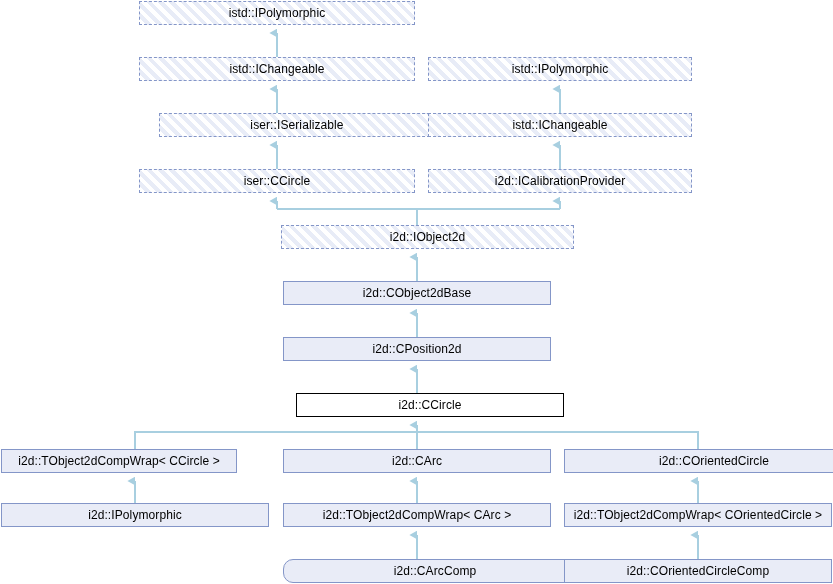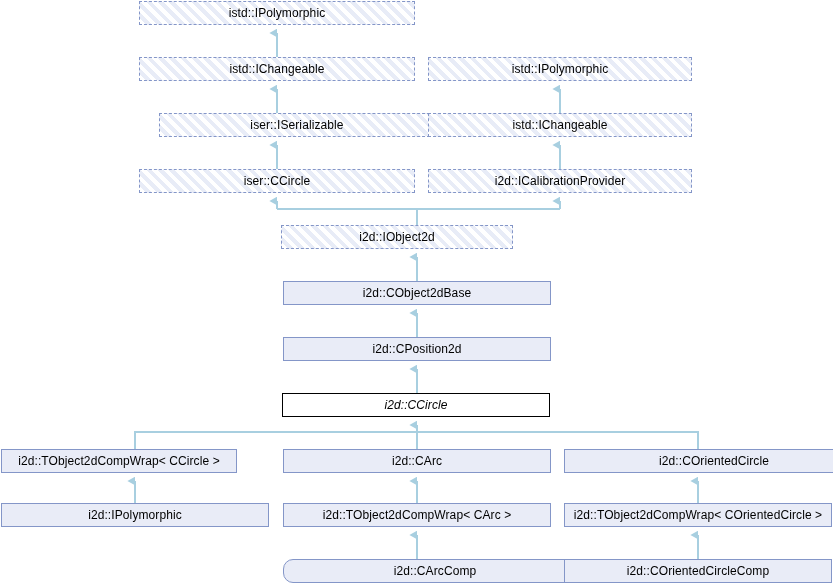--- a/index.html
+++ b/index.html
@@ -137,30 +137,30 @@
   </div>
   <div class="node abstract" style="left: 428px; top: 113px; width: 264px;">
     <span class="label">istd::IChangeable</span>
   </div>
   <div class="node abstract" style="left: 139px; top: 169px; width: 276px;">
     <span class="label">iser::CCircle</span>
   </div>
   <div class="node abstract" style="left: 428px; top: 169px; width: 264px;">
     <span class="label">i2d::ICalibrationProvider</span>
   </div>
-  <div class="node abstract" style="left: 281px; top: 225px; width: 232px;">
+  <div class="node abstract" style="left: 281px; top: 225px; width: 293px;">
     <span class="label">i2d::IObject2d</span>
   </div>
   <div class="node concrete" style="left: 283px; top: 281px; width: 268px;">
     <span class="label">i2d::CObject2dBase</span>
   </div>
   <div class="node concrete" style="left: 283px; top: 337px; width: 268px;">
     <span class="label">i2d::CPosition2d</span>
   </div>
-  <div class="node focus" style="left: 282px; top: 393px; width: 268px; font-style: italic;">
+  <div class="node focus" style="left: 296px; top: 393px; width: 268px;">
     <span class="label">i2d::CCircle</span>
   </div>
   <div class="node concrete" style="left: 1px; top: 449px; width: 236px; align-items: center;">
     <span class="label">i2d::TObject2dCompWrap&lt; CCircle &gt;</span>
   </div>
   <div class="node concrete" style="left: 283px; top: 449px; width: 268px;">
     <span class="label">i2d::CArc</span>
   </div>
   <div class="node concrete" style="left: 564px; top: 449px; width: 300px;">
     <span class="label">i2d::COrientedCircle</span>

